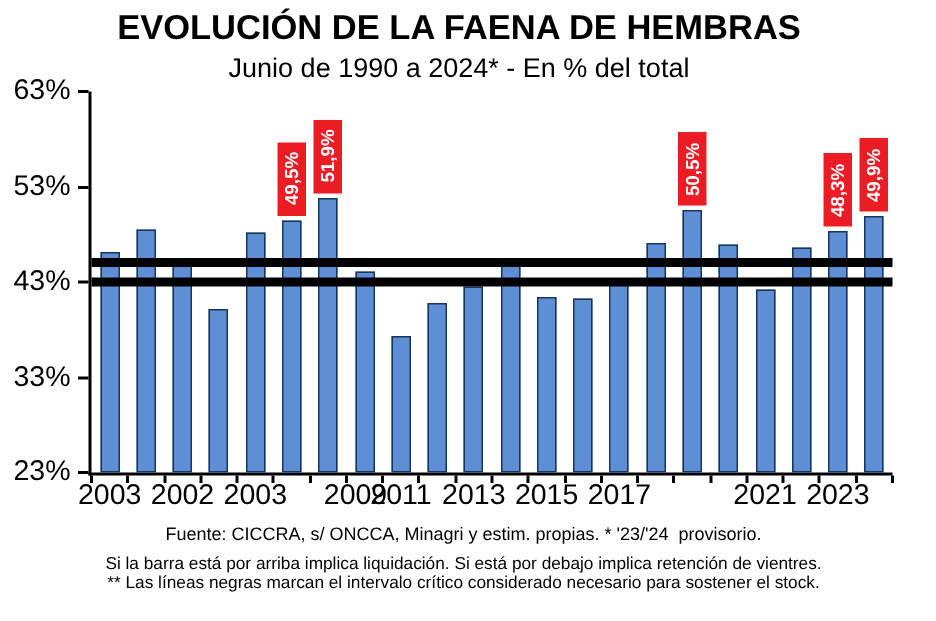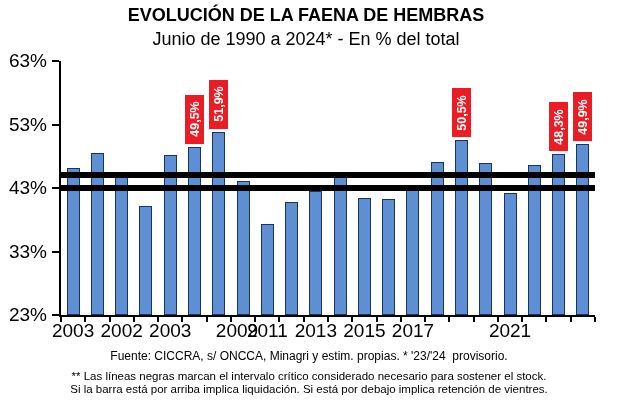--- a/index.html
+++ b/index.html
@@ -1,21 +1,21 @@
 <!DOCTYPE html>
 <html><head>
 <meta charset="utf-8">
 <style>
   html,body { margin:0; padding:0; }
   body {
     width:624px; height:414px; background:#ffffff; position:relative; overflow:hidden;
     font-family:"Liberation Sans", sans-serif; color:#000;
   }
   .header { position:absolute; top:5px; left:0; width:612px; text-align:center; }
-  .title { font-size:18px; font-weight:bold; }
+  .title { font-size:23px; font-weight:bold; }
   .subtitle { font-size:18px; margin-top:3px; }
 
   .plot {
     position:absolute; left:59px; top:61px; width:534px; height:254px;
     border-left:2px solid #000; border-bottom:2px solid #000;
   }
   .bar {
     position:absolute; bottom:0; box-sizing:border-box;
     border:1px solid #16365C; z-index:1;
   }
@@ -99,20 +99,21 @@
     <div class="bar" style="left: 515.364px; width: 13px; height: 170.815px; background: rgb(94, 143, 212); border-color: rgb(22, 54, 92);"></div>
     <div class="xlabel" style="left: 12.1364px;">2003</div>
     <div class="xlabel" style="left: 60.6818px;">2002</div>
     <div class="xlabel" style="left: 109.227px;">2003</div>
     <div class="xlabel" style="left: 176px;">2009</div>
     <div class="xlabel" style="left: 206.318px;">2011</div>
     <div class="xlabel" style="left: 254.864px;">2013</div>
     <div class="xlabel" style="left: 303.409px;">2015</div>
     <div class="xlabel" style="left: 351.955px;">2017</div>
     <div class="xlabel" style="left: 449.045px;">2021</div>
+    <div class="xlabel" style="left: 497.591px;">2023</div>
     <div class="refline" style="top: 111.3px; background: rgb(0, 0, 0);"></div>
     <div class="refline" style="top: 124px; background: rgb(0, 0, 0);"></div>
     <div class="callout" style="width: 19px; height: 49px; left: 124px; bottom: 171.275px; background: rgb(236, 28, 36);">
       <span style="color: rgb(255, 255, 255);">49,5%</span>
     </div>
     <div class="callout" style="width: 19px; height: 49px; left: 148.273px; bottom: 186.515px; background: rgb(236, 28, 36);">
       <span style="color: rgb(255, 255, 255);">51,9%</span>
     </div>
     <div class="callout" style="width: 19px; height: 49px; left: 391px; bottom: 177.625px; background: rgb(236, 28, 36);">
       <span style="color: rgb(255, 255, 255);">50,5%</span>
@@ -120,15 +121,15 @@
     <div class="callout" style="width: 19px; height: 49px; left: 488.091px; bottom: 163.655px; background: rgb(236, 28, 36);">
       <span style="color: rgb(255, 255, 255);">48,3%</span>
     </div>
     <div class="callout" style="width: 19px; height: 49px; left: 512.364px; bottom: 173.815px; background: rgb(236, 28, 36);">
       <span style="color: rgb(255, 255, 255);">49,9%</span>
     </div>
   </div>
 
 <div class="src">Fuente: CICCRA, s/ ONCCA, Minagri y estim. propias. * '23/'24  provisorio.</div>
 <div class="notes">
+  <div>Si la barra está por arriba implica liquidación. Si está por debajo implica retención de vientres.</div>
   <div>** Las líneas negras marcan el intervalo crítico considerado necesario para sostener el stock.</div>
-  <div>Si la barra está por arriba implica liquidación. Si está por debajo implica retención de vientres.</div>
 </div>
 
 </body></html>

